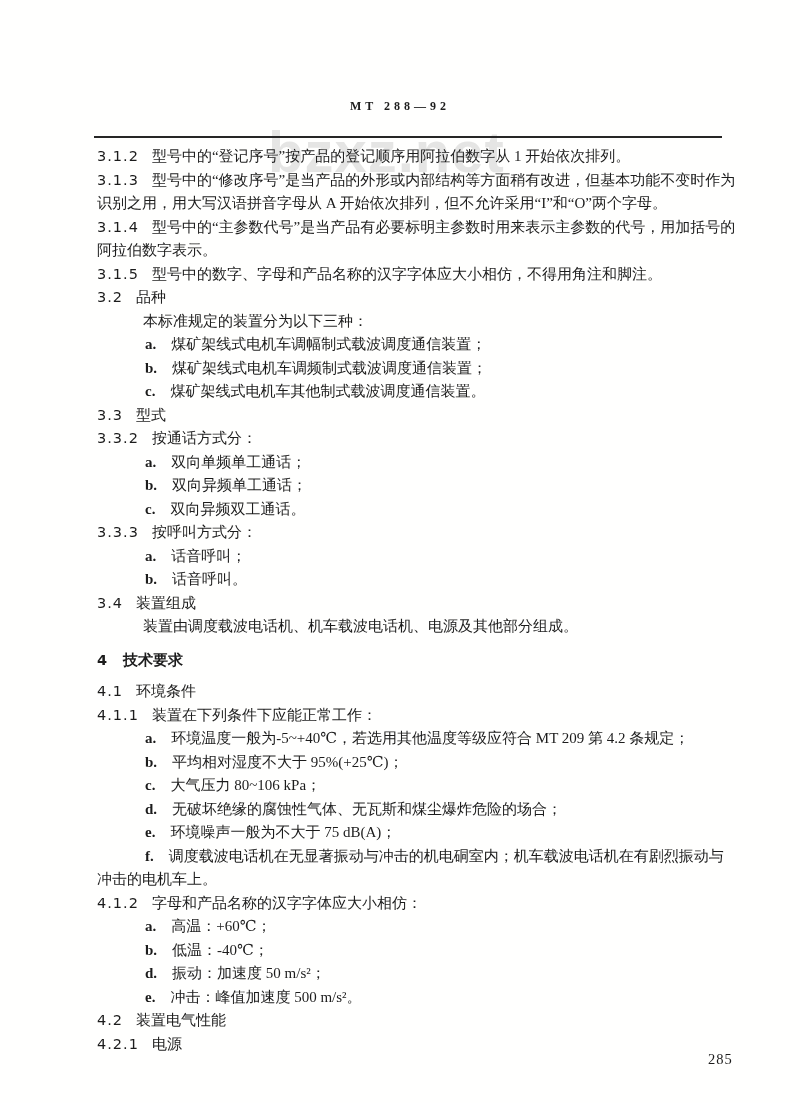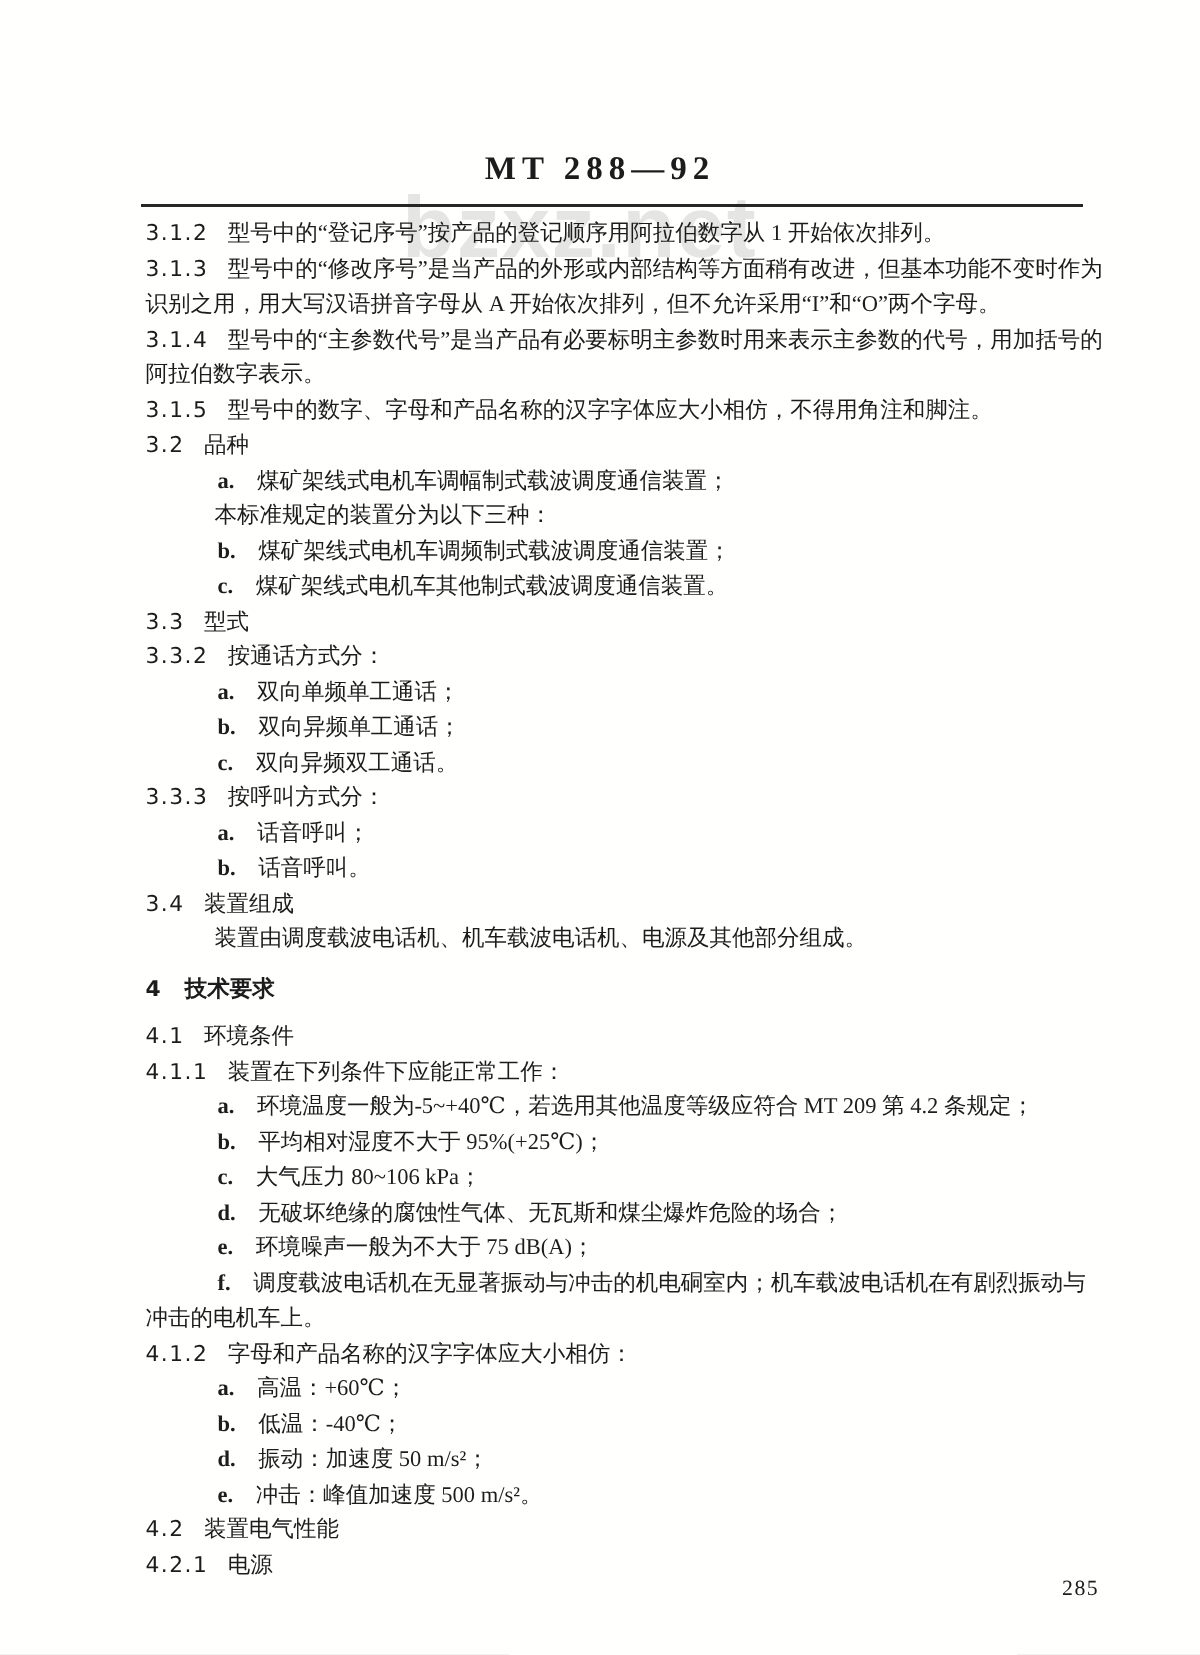--- a/index.html
+++ b/index.html
@@ -20,21 +20,21 @@
     font-weight:bold;
     letter-spacing:1px;
     color:rgba(40,40,40,0.12);
     z-index:0;
     user-select:none;
   }
   .doc-header{
     position:absolute;
     top:99px;left:0;width:100%;
     text-align:center;
-    font-size:22px;
+    font-size:12px;
     font-weight:bold;
     letter-spacing:4px;
     z-index:1;
   }
   .header-rule{
     position:absolute;
     top:136px;left:94px;width:628px;
     border-top:2px solid #262626;
     z-index:1;
   }
@@ -91,23 +91,23 @@
     <div class="line clause"><span class="num">3.1.2</span><span>型号中的“登记序号”按产品的登记顺序用阿拉伯数字从 1 开始依次排列。</span></div>
 
     <div class="line clause"><span class="num">3.1.3</span><span>型号中的“修改序号”是当产品的外形或内部结构等方面稍有改进，但基本功能不变时作为识别之用，用大写汉语拼音字母从 A 开始依次排列，但不允许采用“I”和“O”两个字母。</span></div>
 
     <div class="line clause"><span class="num">3.1.4</span><span>型号中的“主参数代号”是当产品有必要标明主参数时用来表示主参数的代号，用加括号的阿拉伯数字表示。</span></div>
 
     <div class="line clause"><span class="num">3.1.5</span><span>型号中的数字、字母和产品名称的汉字字体应大小相仿，不得用角注和脚注。</span></div>
 
     <div class="line clause"><span class="num">3.2</span><span>品种</span></div>
 
+    <div class="line para">本标准规定的装置分为以下三种：</div>
+
     <div class="line item"><span class="marker">a.</span><span>煤矿架线式电机车调幅制式载波调度通信装置；</span></div>
-
-    <div class="line para">本标准规定的装置分为以下三种：</div>
     <div class="line item"><span class="marker">b.</span><span>煤矿架线式电机车调频制式载波调度通信装置；</span></div>
     <div class="line item"><span class="marker">c.</span><span>煤矿架线式电机车其他制式载波调度通信装置。</span></div>
 
     <div class="line clause"><span class="num">3.3</span><span>型式</span></div>
 
 
     <div class="line clause"><span class="num">3.3.2</span><span>按通话方式分：</span></div>
 
     <div class="line item"><span class="marker">a.</span><span>双向单频单工通话；</span></div>
     <div class="line item"><span class="marker">b.</span><span>双向异频单工通话；</span></div>

